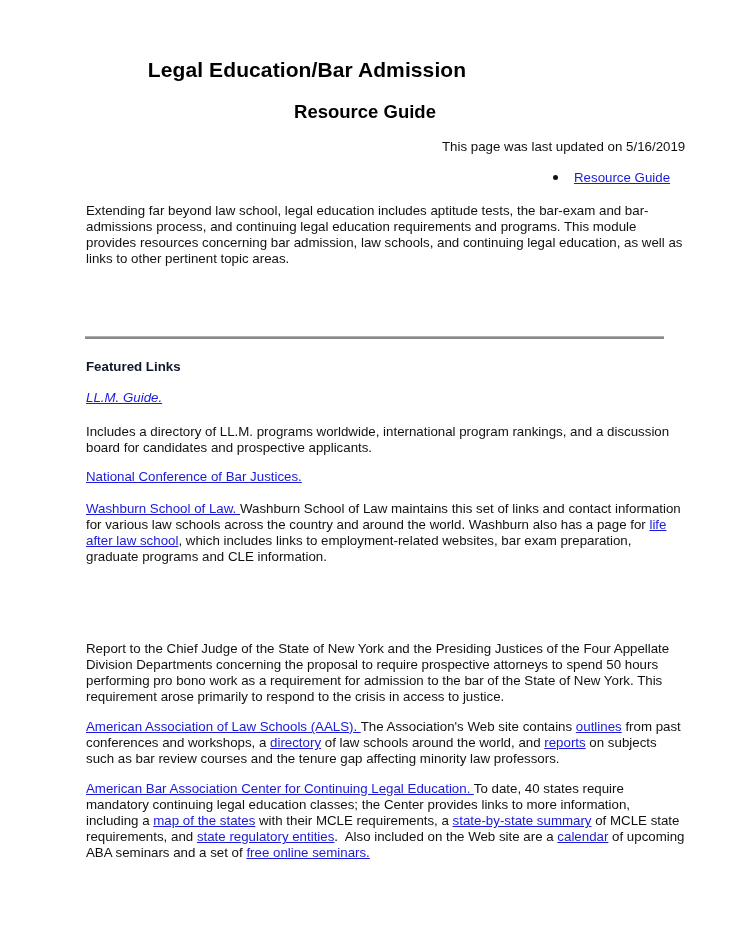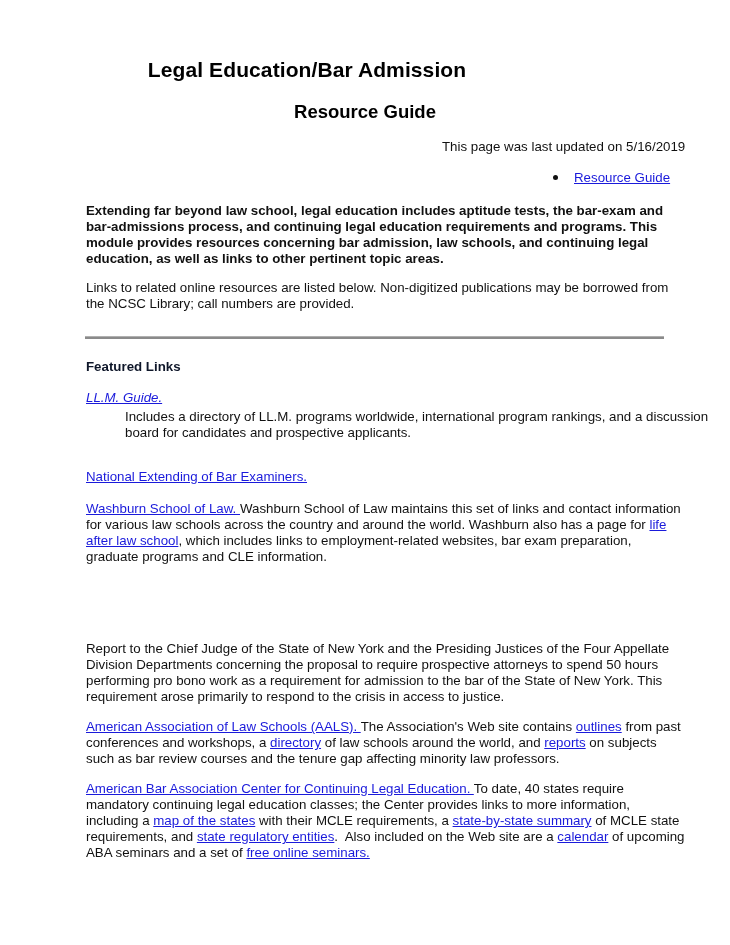--- a/index.html
+++ b/index.html
@@ -48,34 +48,33 @@
   <div class="subtitle">Resource Guide</div>
   <div class="updated">This page was last updated on 5/16/2019</div>
 
   <ul class="bullet-list">
     <li>
       <span class="bullet-dot"></span>
       <a>Resource Guide</a>
     </li>
   </ul>
 
-  <div class="block" style="top:203px;font-weight:bold;">Extending far beyond law school, legal education includes aptitude tests, the bar-exam and bar-admissions process, and continuing legal education requirements and programs. This module provides resources concerning bar admission, law schools, and continuing legal education, as well as links to other pertinent topic areas.</div>
-  <div class="block" style="top:280px;">Links to related online resources are listed below. Non-digitized publications may be borrowed from the NCSC Library; call numbers are provided.</div>
+  <div class="block" style="top:203px;">Extending far beyond law school, legal education includes aptitude tests, the bar-exam and bar-admissions process, and continuing legal education requirements and programs. This module provides resources concerning bar admission, law schools, and continuing legal education, as well as links to other pertinent topic areas.</div>
 
   <div class="divider"></div>
 
   <div class="block heading" style="top:359px;">Featured Links</div>
 
   <div class="block" style="top:390px;font-style:italic;">
     <a>LL.M. Guide.</a>
   </div>
-  <div class="block" style="top:409px;margin-left:39px;">Includes a directory of LL.M. programs worldwide, international program rankings, and a discussion board for candidates and prospective applicants.</div>
+  <div class="block" style="top:424px;">Includes a directory of LL.M. programs worldwide, international program rankings, and a discussion board for candidates and prospective applicants.</div>
 
   <div class="block" style="top:469px;">
-    <a>National Extending of Bar Examiners.</a>
+    <a>National Conference of Bar Justices.</a>
   </div>
 
   <div class="block" style="top:501px;"><a>Washburn School of Law. </a><span>Washburn School of Law maintains this set of links and contact information for various law schools across the country and around the world. Washburn also has a page for </span><a>life after law school</a><span>, which includes links to employment-related websites, bar exam preparation, graduate programs and CLE information.</span></div>
 
 
 
   <div class="block" style="top:641px;">Report to the Chief Judge of the State of New York and the Presiding Justices of the Four Appellate Division Departments concerning the proposal to require prospective attorneys to spend 50 hours performing pro bono work as a requirement for admission to the bar of the State of New York. This requirement arose primarily to respond to the crisis in access to justice.</div>
 
   <div class="block" style="top:719px;"><a>American Association of Law Schools (AALS). </a><span>The Association's Web site contains </span><a>outlines</a><span> from past conferences and workshops, a </span><a>directory</a><span> of law schools around the world, and </span><a>reports</a><span> on subjects such as bar review courses and the tenure gap affecting minority law professors.</span></div>
 

